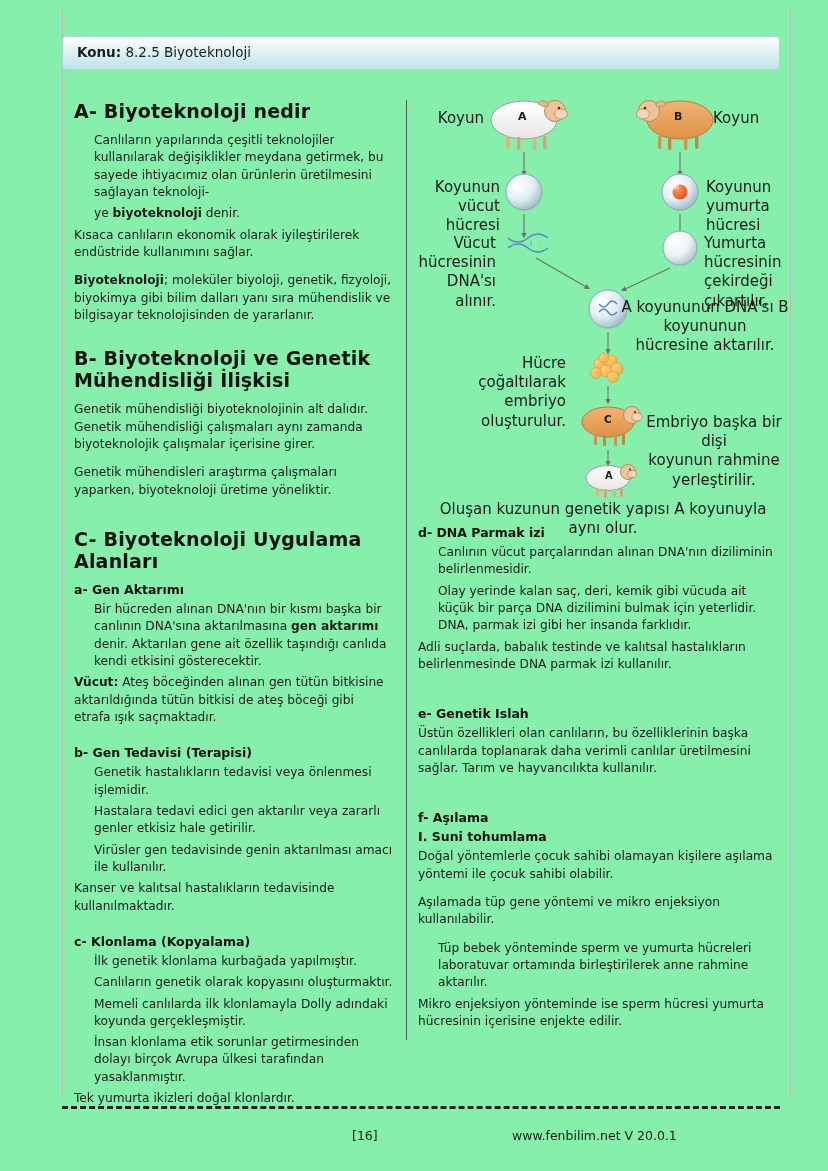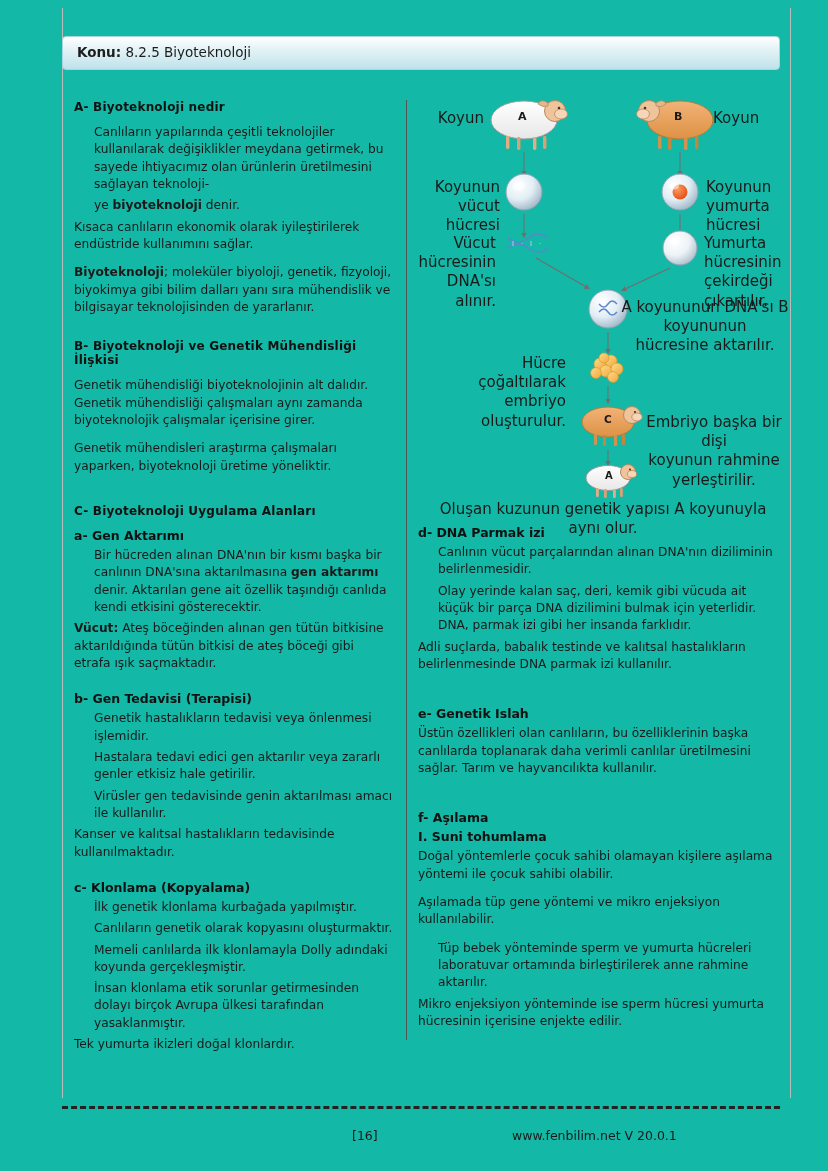--- a/index.html
+++ b/index.html
@@ -9,21 +9,21 @@
     background: #ffffff;
     font-family: "DejaVu Sans", sans-serif;
     color: #222;
     position: relative;
     overflow: hidden;
   }
   .page {
     position: absolute;
     left: 0; top: 0;
     width: 828px; height: 1171px;
-    background: #14b8a6;
+    background: #86efac;
   }
   
   .frame-left {
     position: absolute;
     left: 62px; top: 8px;
     width: 1px; height: 1090px;
     background: #bbb;
   }
   .frame-right {
     position: absolute;
@@ -68,21 +68,21 @@
     width: 368px; height: 410px;
   }
   .col-right-bottom {
     position: absolute;
     left: 418px; top: 525px;
     width: 368px;
   }
 
   h3.sec {
     font-family: "DejaVu Sans", sans-serif;
-    font-size: 12px;
+    font-size: 19px;
     font-weight: bold;
     margin: 0 0 10px 0;
     color: #111;
     letter-spacing: .2px;
   }
   h4.sub {
     font-family: "DejaVu Sans", sans-serif;
     font-size: 12.5px;
     font-weight: bold;
     margin: 0 0 4px 0;

